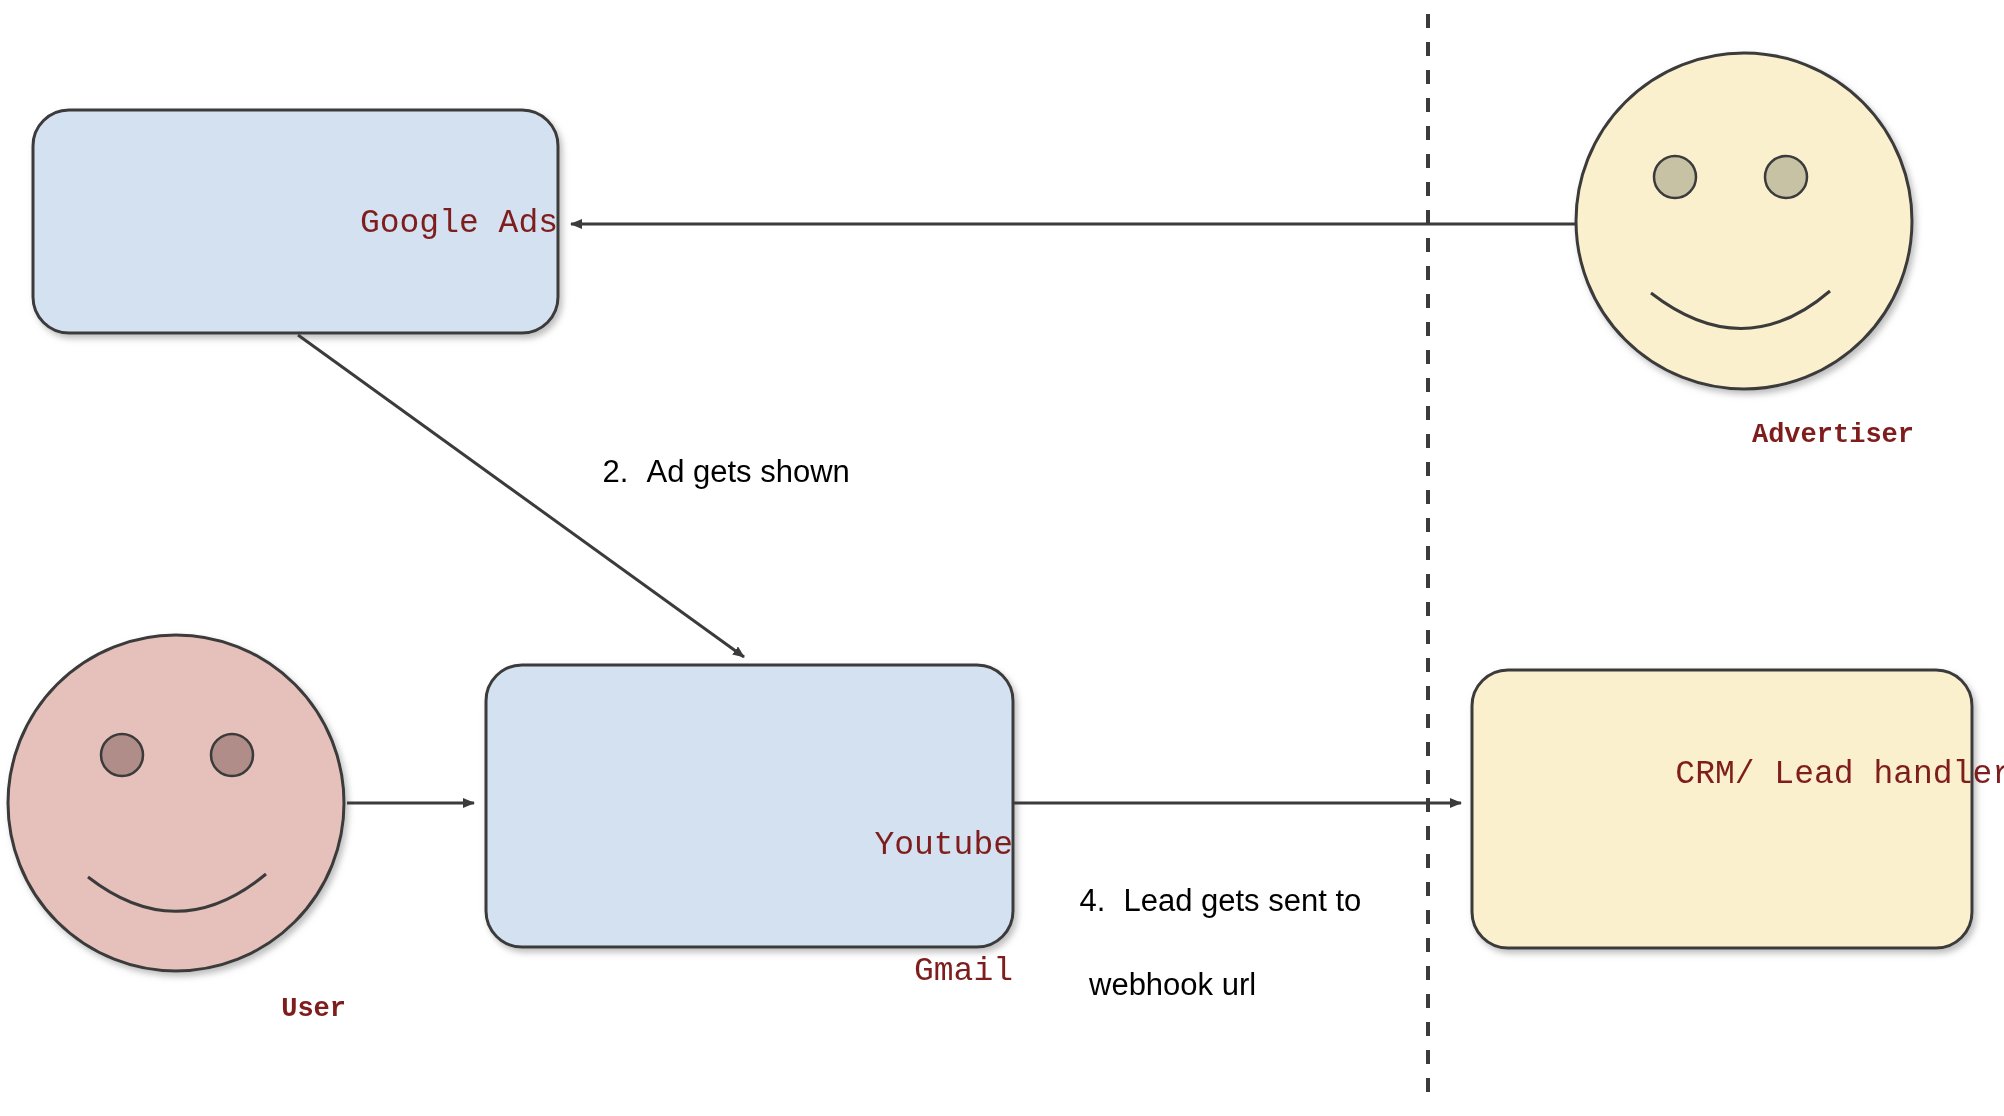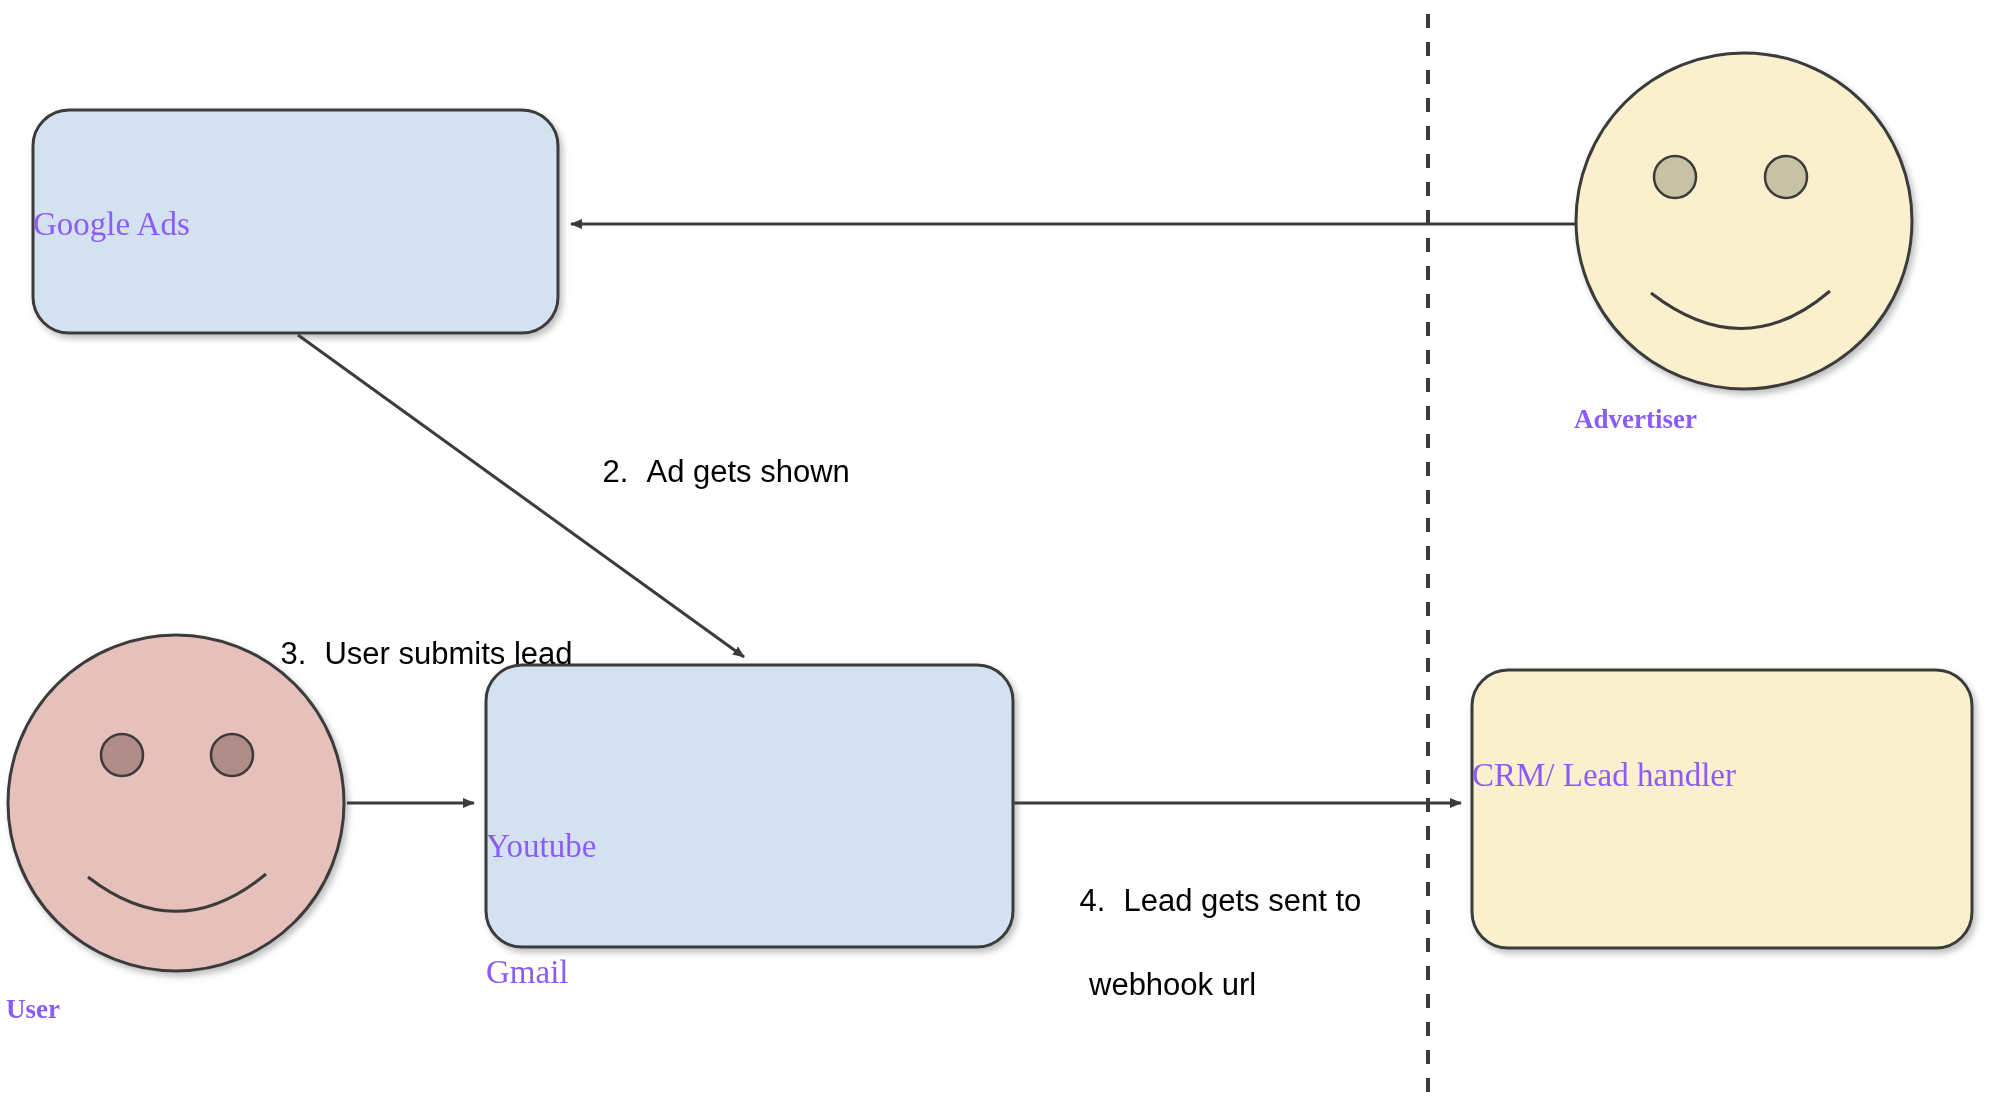--- a/index.html
+++ b/index.html
@@ -21,23 +21,23 @@
   }
   #diagram-svg {
     position: absolute;
     left: 0;
     top: 0;
     width: 2004px;
     height: 1116px;
   }
   .node-label {
     position: absolute;
-    text-align: left;
-    font-family: Liberation Serif, serif;
-    color: #8b5cf6;
+    text-align: right;
+    font-family: Liberation Mono, monospace;
+    color: #7f1d1d;
     white-space: pre;
     pointer-events: none;
   }
   .box-label {
     font-size: 33px;
     line-height: 42px;
   }
   .actor-label {
     font-size: 27px;
     font-weight: bold;
@@ -111,31 +111,28 @@
 
   <div class="node-label box-label" style="left:33px; top:203px; width:525px;">Google Ads</div>
 
   <div class="node-label box-label" style="left:486px; top:741px; width:527px;">
     <div>Youtube</div>
     <div>Gmail</div>
   </div>
 
   <div class="node-label box-label" style="left:1472px; top:754px; width:540px;">CRM/ Lead handler</div>
 
-  <div class="node-label actor-label" style="left:1574px; top:403px; width:340px;">Advertiser</div>
+  <div class="node-label actor-label" style="left:1574px; top:419px; width:340px;">Advertiser</div>
 
   <div class="node-label actor-label" style="left:6px; top:993px; width:340px;">User</div>
 
 
   <div class="edge-label" style="left:568px; top:409px;">
     <span class="num">2.</span><span class="txt">Ad gets shown</span>
   </div>
 
-  <div class="edge-label" style="left:246px; top:591px;">
-    <span class="num">3.</span><span class="txt">User submits lead</span>
-  </div>
 
   <div class="edge-label" style="left:1045px; top:838px;">
     <span class="num">4.</span><span class="txt">Lead gets sent to</span>
     <div style="margin-left:44px;">webhook url</div>
   </div>
 
 </div>
 
 </body></html>

